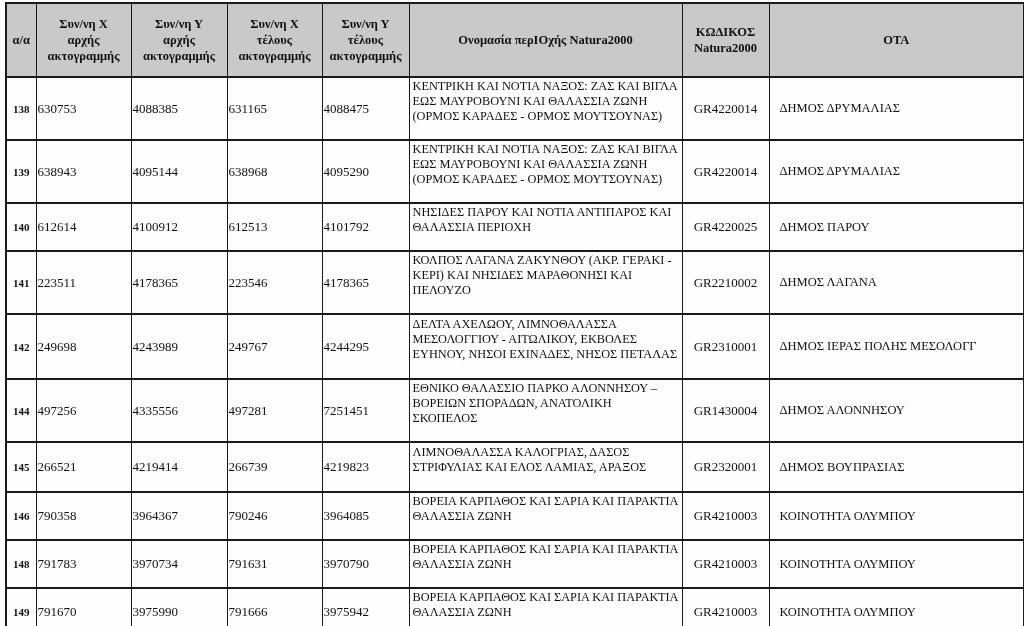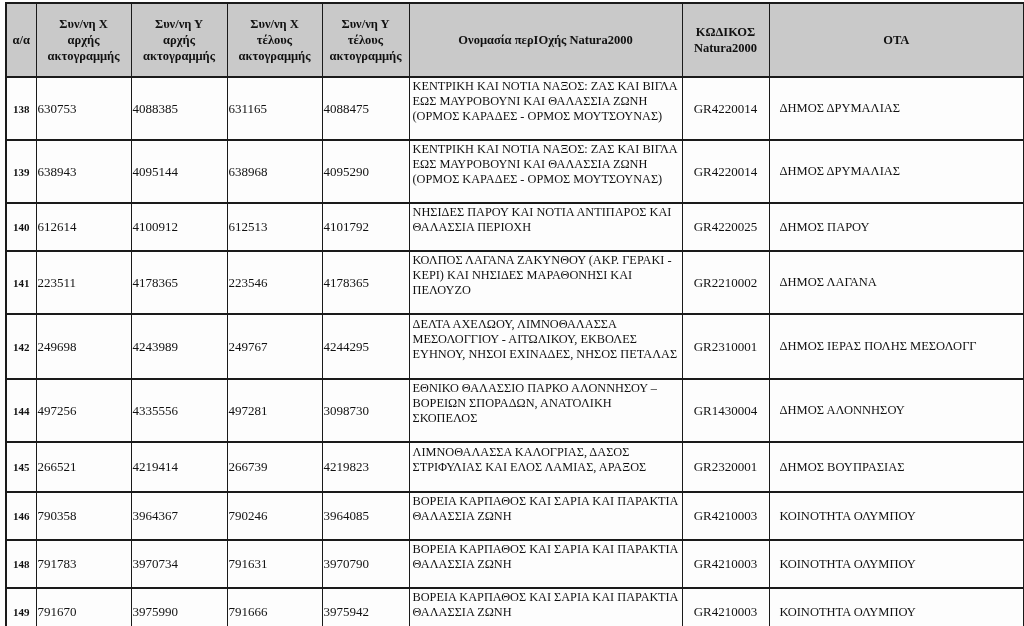--- a/index.html
+++ b/index.html
@@ -153,21 +153,21 @@
           <td class="c-num">4244295</td>
           <td class="c-name">ΔΕΛΤΑ ΑΧΕΛΩΟΥ, ΛΙΜΝΟΘΑΛΑΣΣΑ ΜΕΣΟΛΟΓΓΙΟΥ - ΑΙΤΩΛΙΚΟΥ, ΕΚΒΟΛΕΣ ΕΥΗΝΟΥ, ΝΗΣΟΙ ΕΧΙΝΑΔΕΣ, ΝΗΣΟΣ ΠΕΤΑΛΑΣ</td>
           <td class="c-code">GR2310001</td>
           <td class="c-ota">ΔΗΜΟΣ ΙΕΡΑΣ ΠΟΛΗΣ ΜΕΣΟΛΟΓΓ</td>
         </tr>
         <tr style="height: 59px;">
           <td class="c-id">144</td>
           <td class="c-num">497256</td>
           <td class="c-num">4335556</td>
           <td class="c-num">497281</td>
-          <td class="c-num">3098730</td>
+          <td class="c-num">7251451</td>
           <td class="c-name">ΕΘΝΙΚΟ ΘΑΛΑΣΣΙΟ ΠΑΡΚΟ ΑΛΟΝΝΗΣΟΥ – ΒΟΡΕΙΩΝ ΣΠΟΡΑΔΩΝ, ΑΝΑΤΟΛΙΚΗ ΣΚΟΠΕΛΟΣ</td>
           <td class="c-code">GR1430004</td>
           <td class="c-ota">ΔΗΜΟΣ ΑΛΟΝΝΗΣΟΥ</td>
         </tr>
         <tr style="height: 50px; border-radius: 8px;">
           <td class="c-id">145</td>
           <td class="c-num">266521</td>
           <td class="c-num">4219414</td>
           <td class="c-num">266739</td>
           <td class="c-num">4219823</td>

